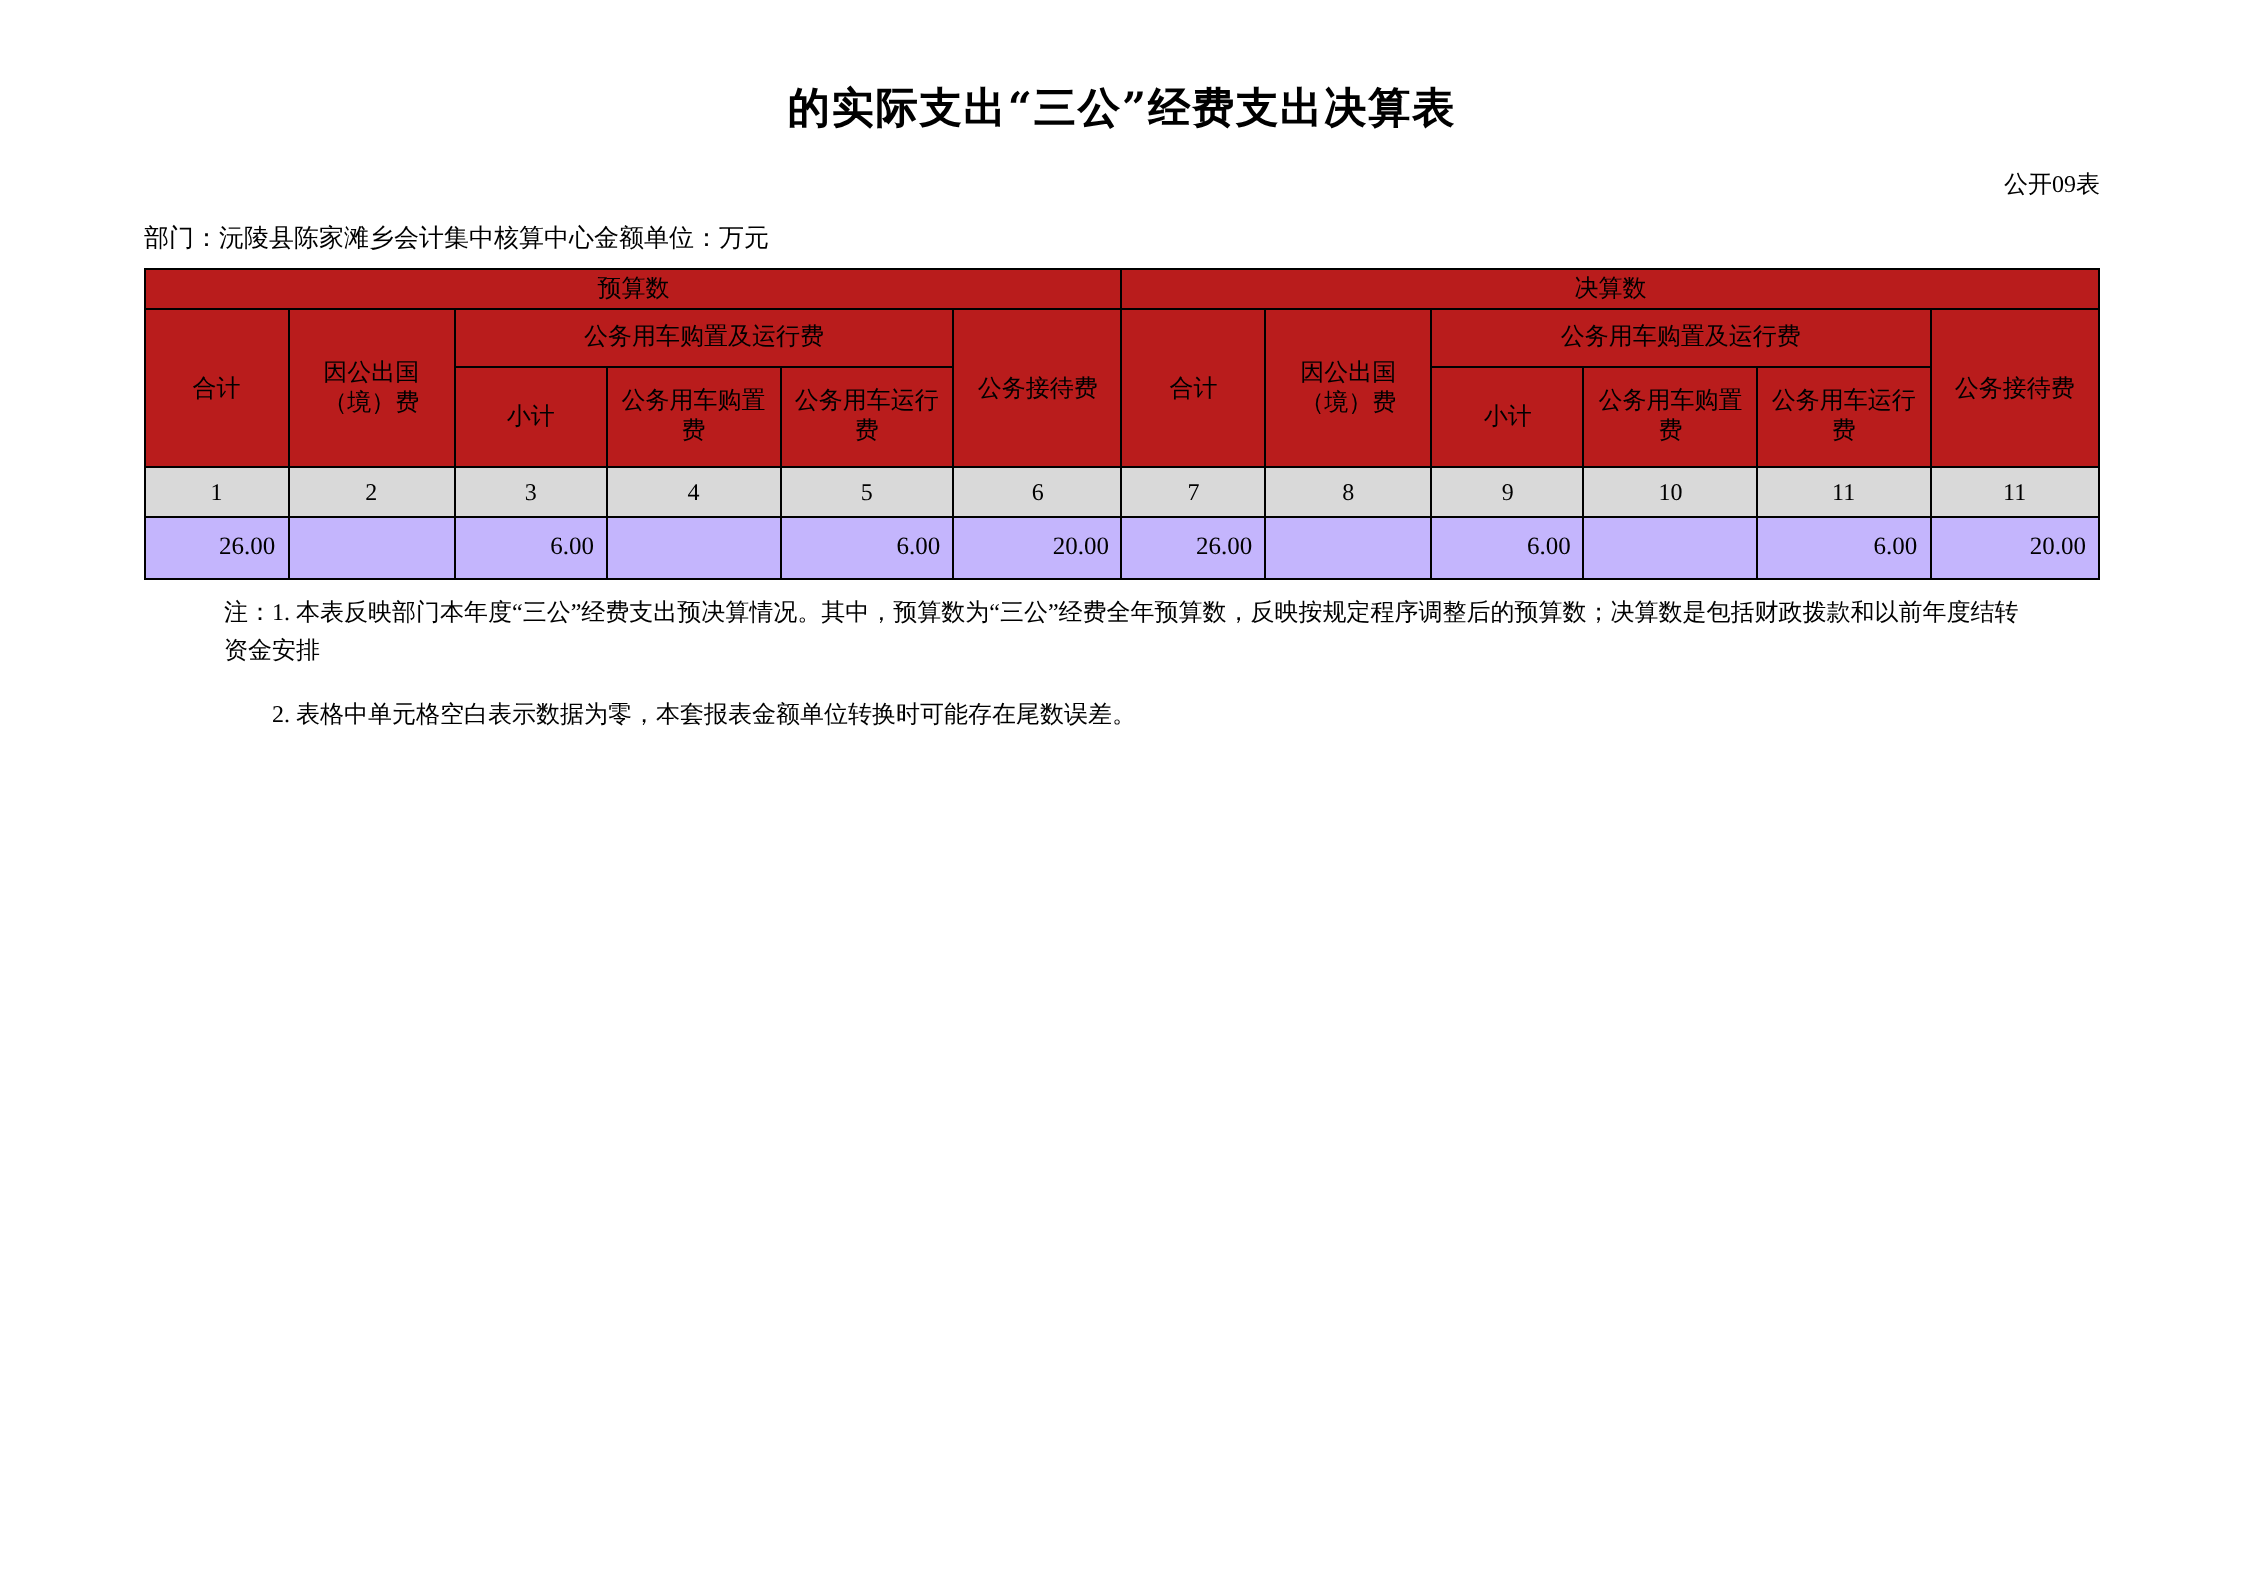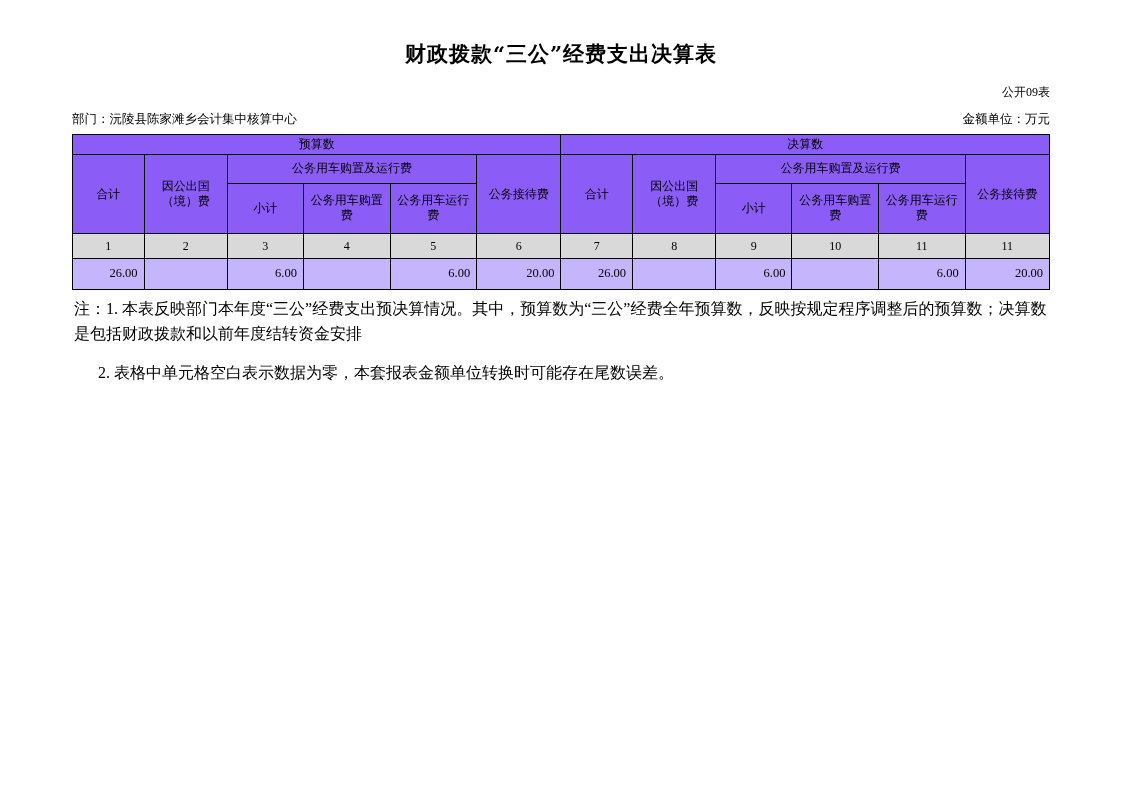--- a/index.html
+++ b/index.html
@@ -30,21 +30,20 @@
     font-family: "DejaVu Serif", "Liberation Serif", serif;
   }
   .form-no {
     text-align: right;
     font-size: 12px;
     margin-top: 16px;
     padding-right: 72px;
   }
   .meta-row {
     display: flex;
-    justify-content: space-between;
     align-items: flex-end;
     font-size: 12.5px;
     margin-top: 10px;
     padding: 0 72px;
   }
   .meta-left {
     white-space: nowrap;
   }
   .meta-right {
     white-space: nowrap;
@@ -63,44 +62,44 @@
     border: 1px solid #000000;
     font-weight: normal;
     font-size: 12px;
     padding: 2px 3px;
     line-height: 1.25;
     text-align: center;
     vertical-align: middle;
     word-break: break-all;
   }
   table.fin thead th {
-    background: #8b5cf6;
+    background: #b91c1c;
   }
   table.fin tr.numrow td {
     background: #d9d9d9;
     height: 20px;
     font-size: 12px;
   }
   table.fin tr.datarow td {
     background: #c4b5fd;
     text-align: right;
     height: 26px;
     padding-right: 6px;
     font-size: 12.5px;
   }
   .grp-head {
     height: 19px;
   }
   .tall {
     height: 74px;
   }
   .notes {
-    padding: 0 74px;
+    padding: 0 112px;
     margin-top: 7px;
-    font-size: 16px;
+    font-size: 12px;
     line-height: 1.55;
   }
   .notes p {
     margin: 0;
     text-indent: 0;
   }
   .notes p.n1 {
     padding-left: 0;
   }
   .notes p.n1-cont {
@@ -109,21 +108,21 @@
   .notes p.n2 {
     padding-left: 24px;
     margin-top: 14px;
   }
 </style>
 </head>
 <body>
 
 <div class="page">
 
-  <div class="doc-title">财政拨款“三公”经费支出决算表</div>
+  <div class="doc-title">的实际支出“三公”经费支出决算表</div>
 
   <div class="form-no">公开09表</div>
 
   <div class="meta-row">
     <div class="meta-left">部门：沅陵县陈家滩乡会计集中核算中心</div>
     <div class="meta-right">金额单位：万元</div>
   </div>
 
   <div class="table-wrap">
     <table class="fin">

